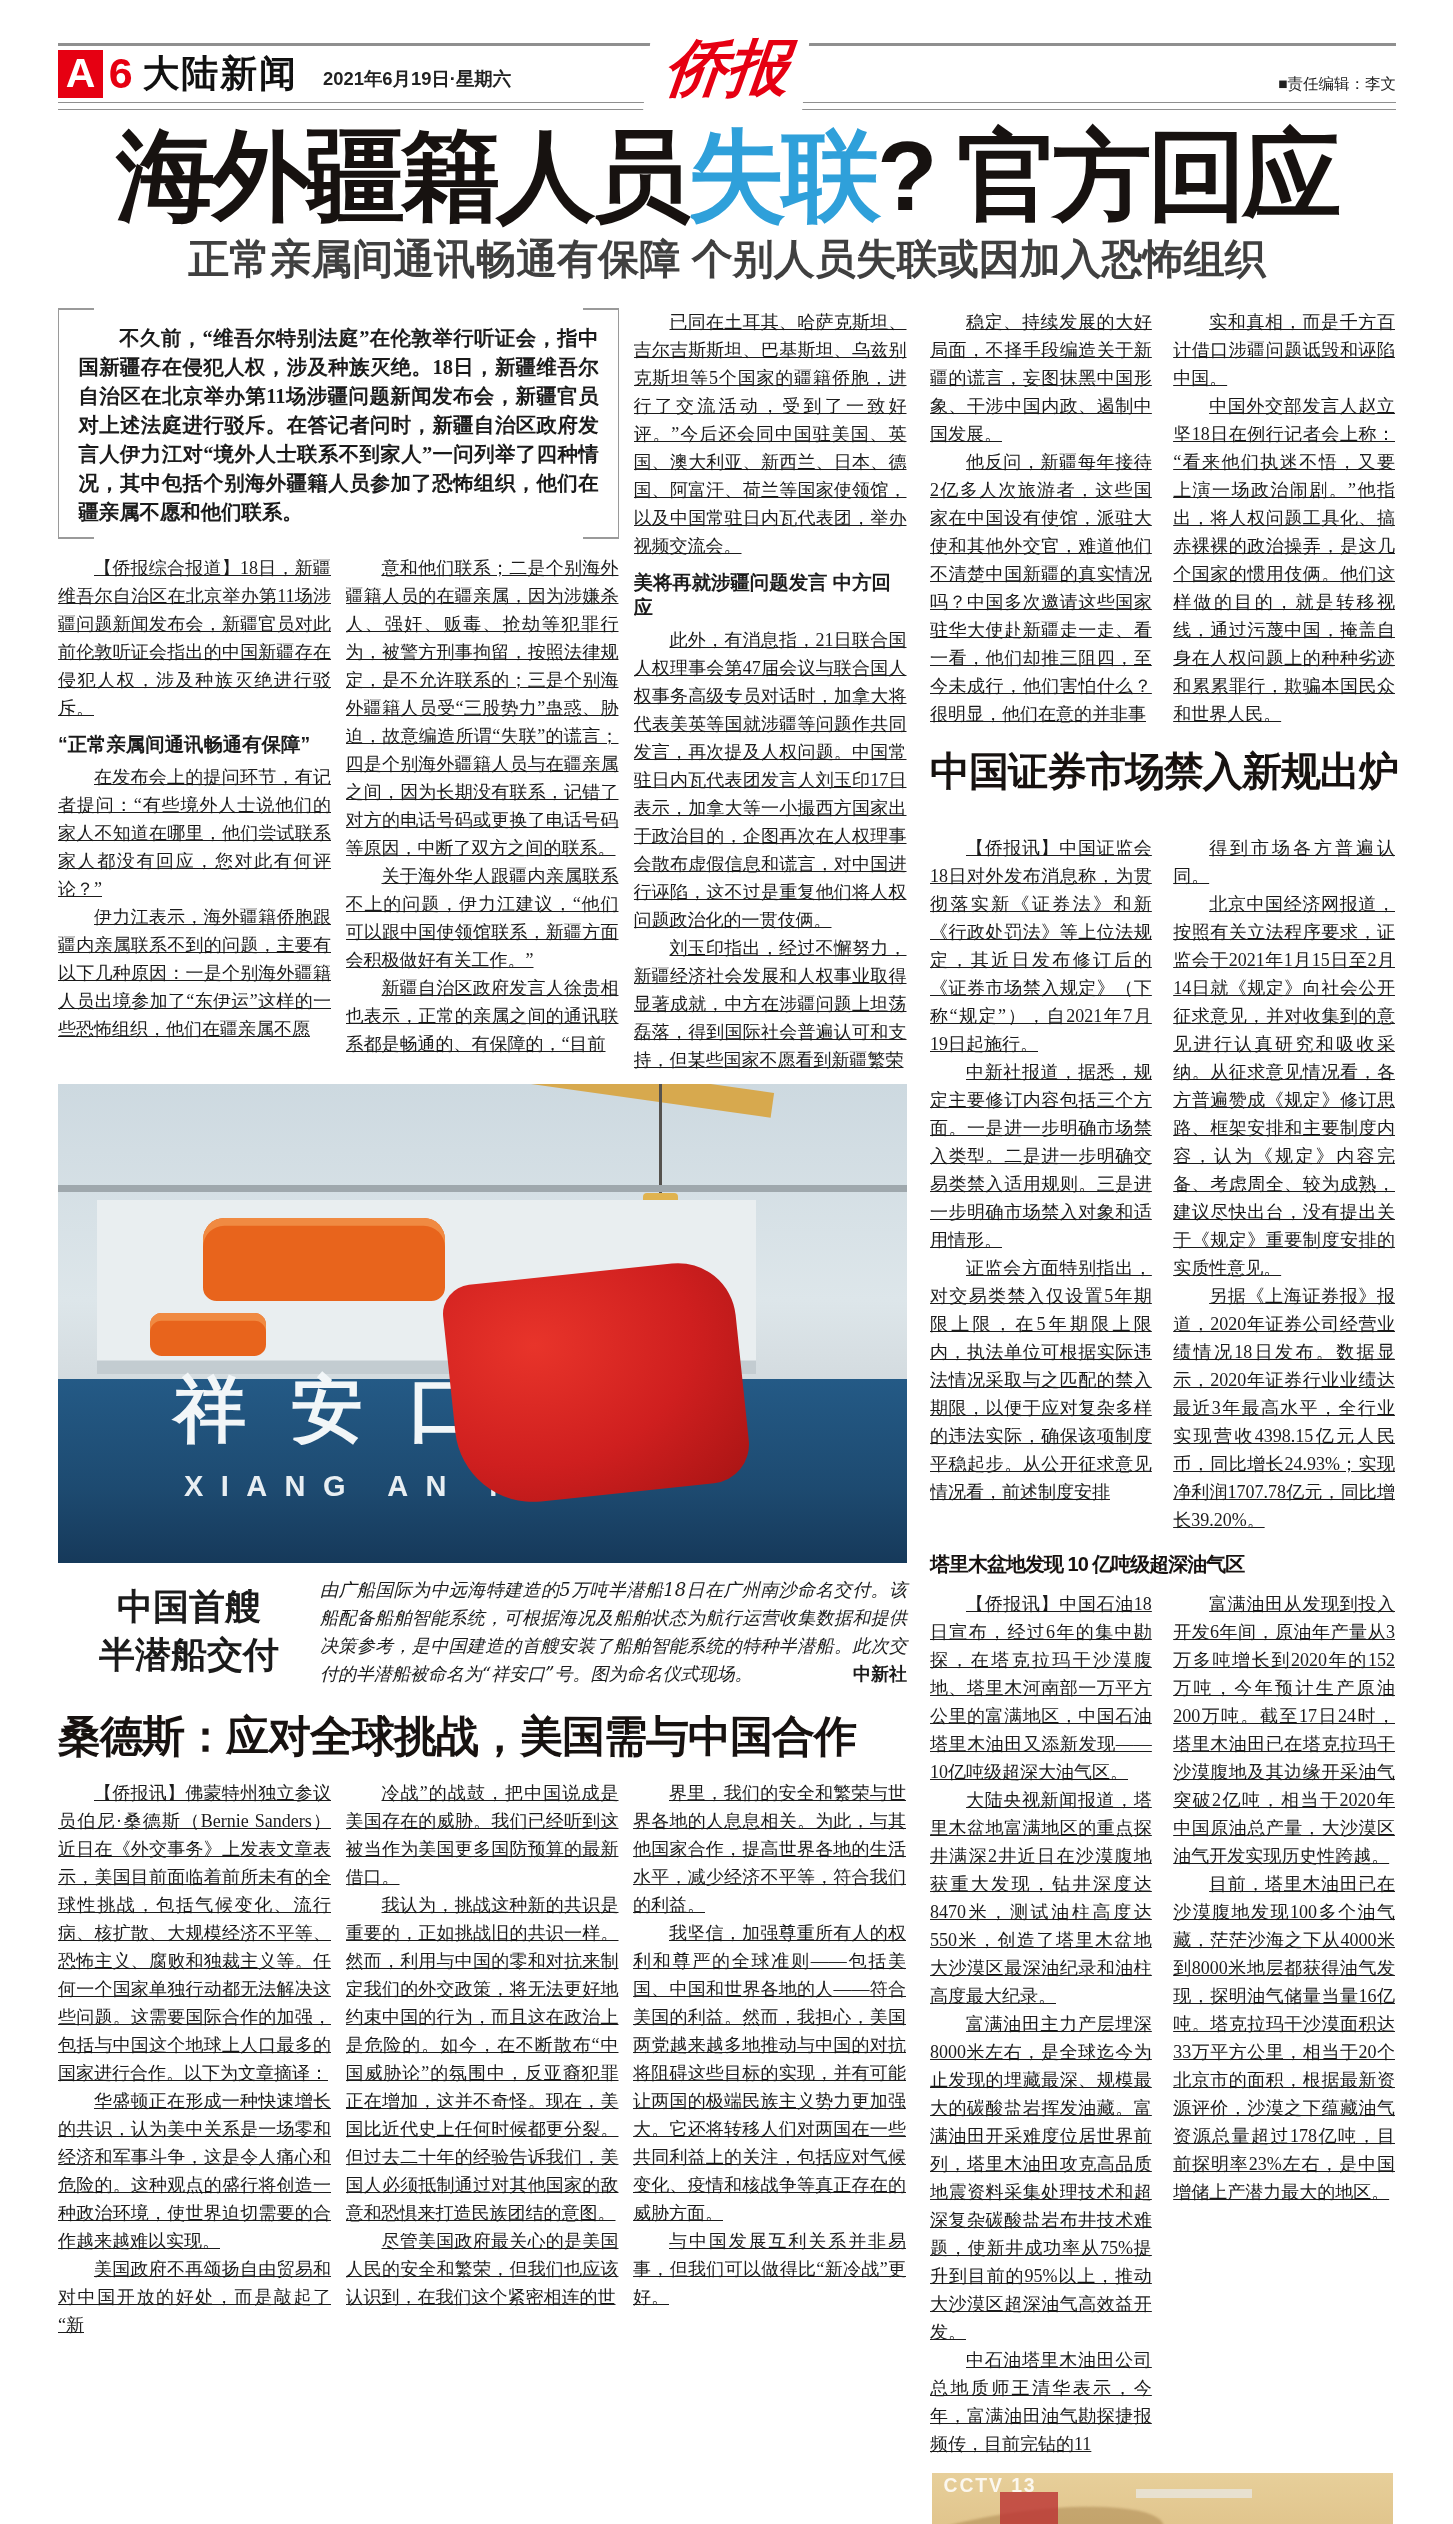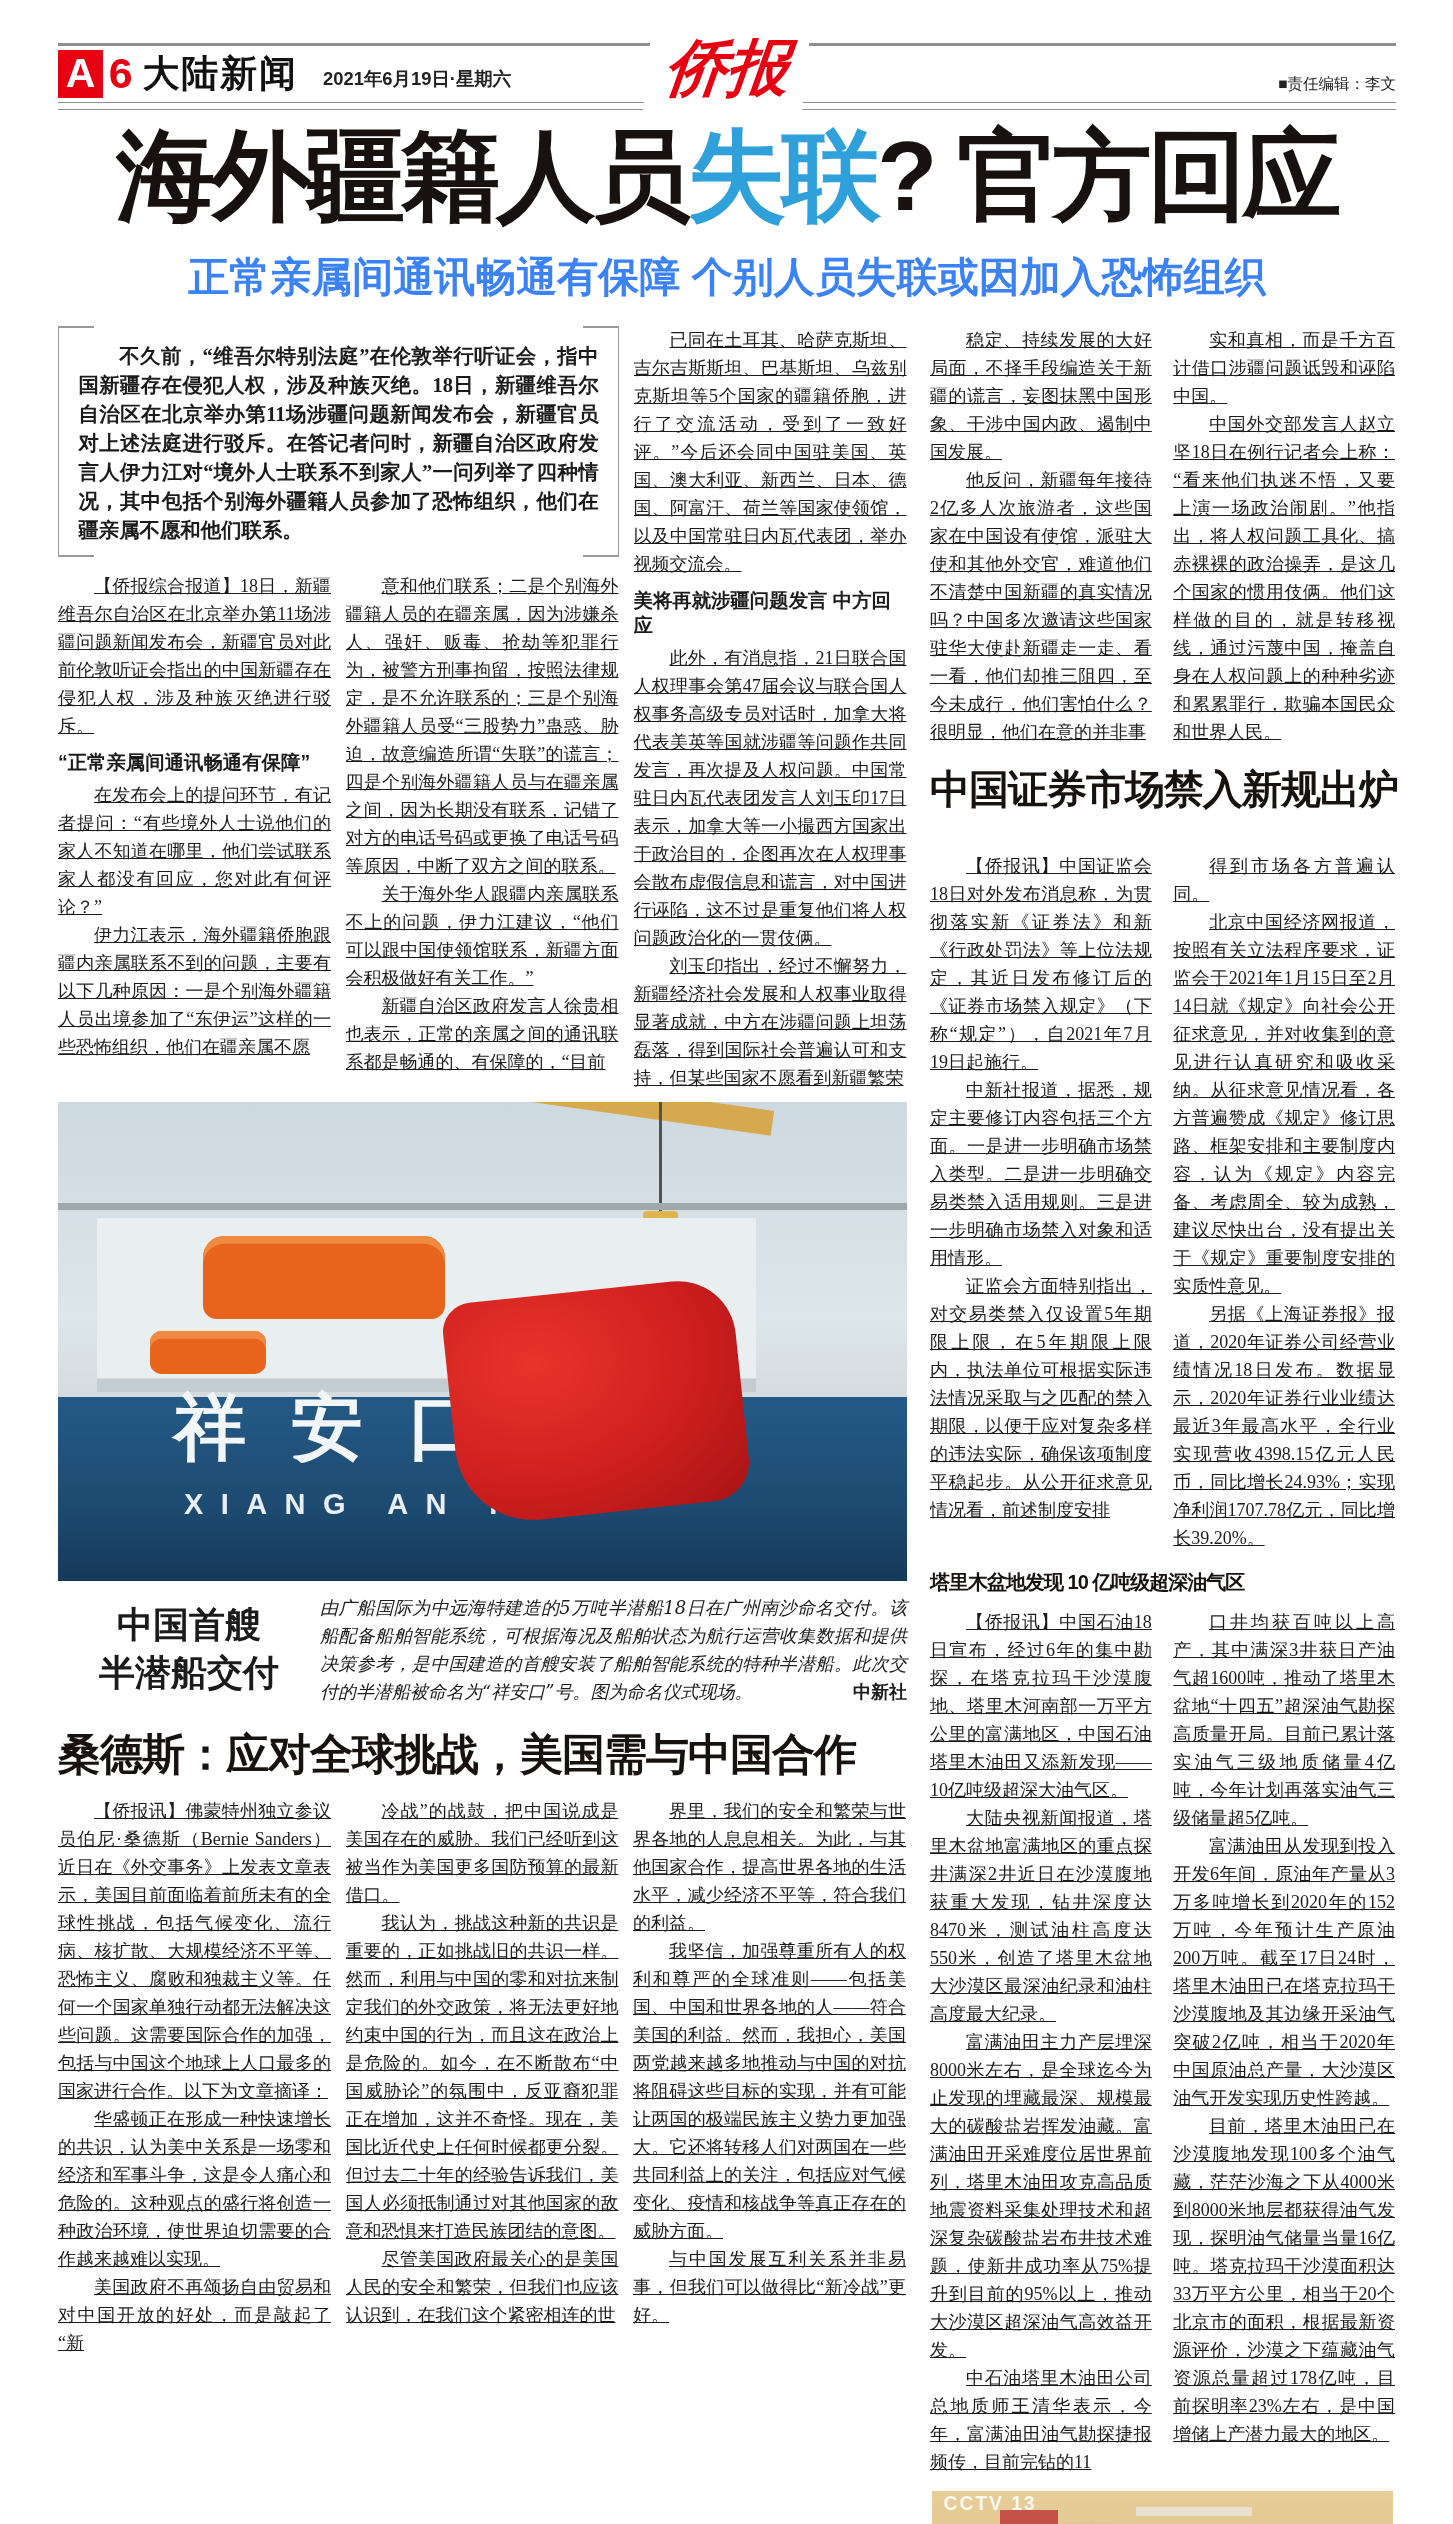--- a/index.html
+++ b/index.html
@@ -24,21 +24,21 @@
   .masthead{position:absolute;left:50%;top:-25px;transform:translateX(-50%) skewX(-6deg);
     background:#fff;padding:0 17.4px;color:#e60012;font-family:"DejaVu Serif",serif;
     font-weight:bold;font-size:62px;line-height:93px;z-index:2;font-style:italic;}
 
   
   .headline{font-family:"Liberation Sans",sans-serif;font-weight:900;font-size:99px;
     letter-spacing:-3.9px;line-height:1.08;text-align:center;margin-top:13.6px;color:#171210;
     white-space:nowrap;}
   .headline .accent{color:#2fa0da;}
   .subheadline{font-family:"Liberation Sans",sans-serif;font-weight:900;font-size:41px;
-    text-align:center;margin-top:20px;color:#3b82f6;letter-spacing:0;}
+    text-align:center;margin-top:2px;color:#404040;letter-spacing:0;}
 
   
   .content{display:flex;gap:23px;margin-top:21.3px;}
   .left-region{width:849px;flex:none;}
   .right-region{width:465px;flex:none;}
   .para{font-size:18px;line-height:28px;text-align:justify;margin:0;text-indent:2em;text-decoration:underline;}
   .colsubhead{font-family:"Liberation Sans",sans-serif;font-weight:900;font-size:19.4px;
     margin:9.7px 0 5.8px 0;text-indent:0;line-height:25px;}
   .col{overflow:hidden;}
 
@@ -248,21 +248,20 @@
 
       <div class="art-title tarim-title">塔里木盆地发现 10 亿吨级超深油气区</div>
       <div class="tarim-cols">
         <div class="col">
             <p class="para">【侨报讯】中国石油18日宣布，经过6年的集中勘探，在塔克拉玛干沙漠腹地、塔里木河南部一万平方公里的富满地区，中国石油塔里木油田又添新发现——10亿吨级超深大油气区。</p>
             <p class="para">大陆央视新闻报道，塔里木盆地富满地区的重点探井满深2井近日在沙漠腹地获重大发现，钻井深度达8470米，测试油柱高度达550米，创造了塔里木盆地大沙漠区最深油纪录和油柱高度最大纪录。</p>
             <p class="para">富满油田主力产层埋深8000米左右，是全球迄今为止发现的埋藏最深、规模最大的碳酸盐岩挥发油藏。富满油田开采难度位居世界前列，塔里木油田攻克高品质地震资料采集处理技术和超深复杂碳酸盐岩布井技术难题，使新井成功率从75%提升到目前的95%以上，推动大沙漠区超深油气高效益开发。</p>
             <p class="para">中石油塔里木油田公司总地质师王清华表示，今年，富满油田油气勘探捷报频传，目前完钻的11</p>
           </div>
         <div class="col">
-            <p class="para">口井均获百吨以上高产，其中满深3井获日产油气超1600吨，推动了塔里木盆地“十四五”超深油气勘探高质量开局。目前已累计落实油气三级地质储量4亿吨，今年计划再落实油气三级储量超5亿吨。</p>
             <p class="para">富满油田从发现到投入开发6年间，原油年产量从3万多吨增长到2020年的152万吨，今年预计生产原油200万吨。截至17日24时，塔里木油田已在塔克拉玛干沙漠腹地及其边缘开采油气突破2亿吨，相当于2020年中国原油总产量，大沙漠区油气开发实现历史性跨越。</p>
             <p class="para">目前，塔里木油田已在沙漠腹地发现100多个油气藏，茫茫沙海之下从4000米到8000米地层都获得油气发现，探明油气储量当量16亿吨。塔克拉玛干沙漠面积达33万平方公里，相当于20个北京市的面积，根据最新资源评价，沙漠之下蕴藏油气资源总量超过178亿吨，目前探明率23%左右，是中国增储上产潜力最大的地区。</p>
           </div>
       </div>
 
       <div class="tv-still">
         <div class="dune d1"></div>
 
         <div class="rig"></div>
         <div class="rig2"></div>

